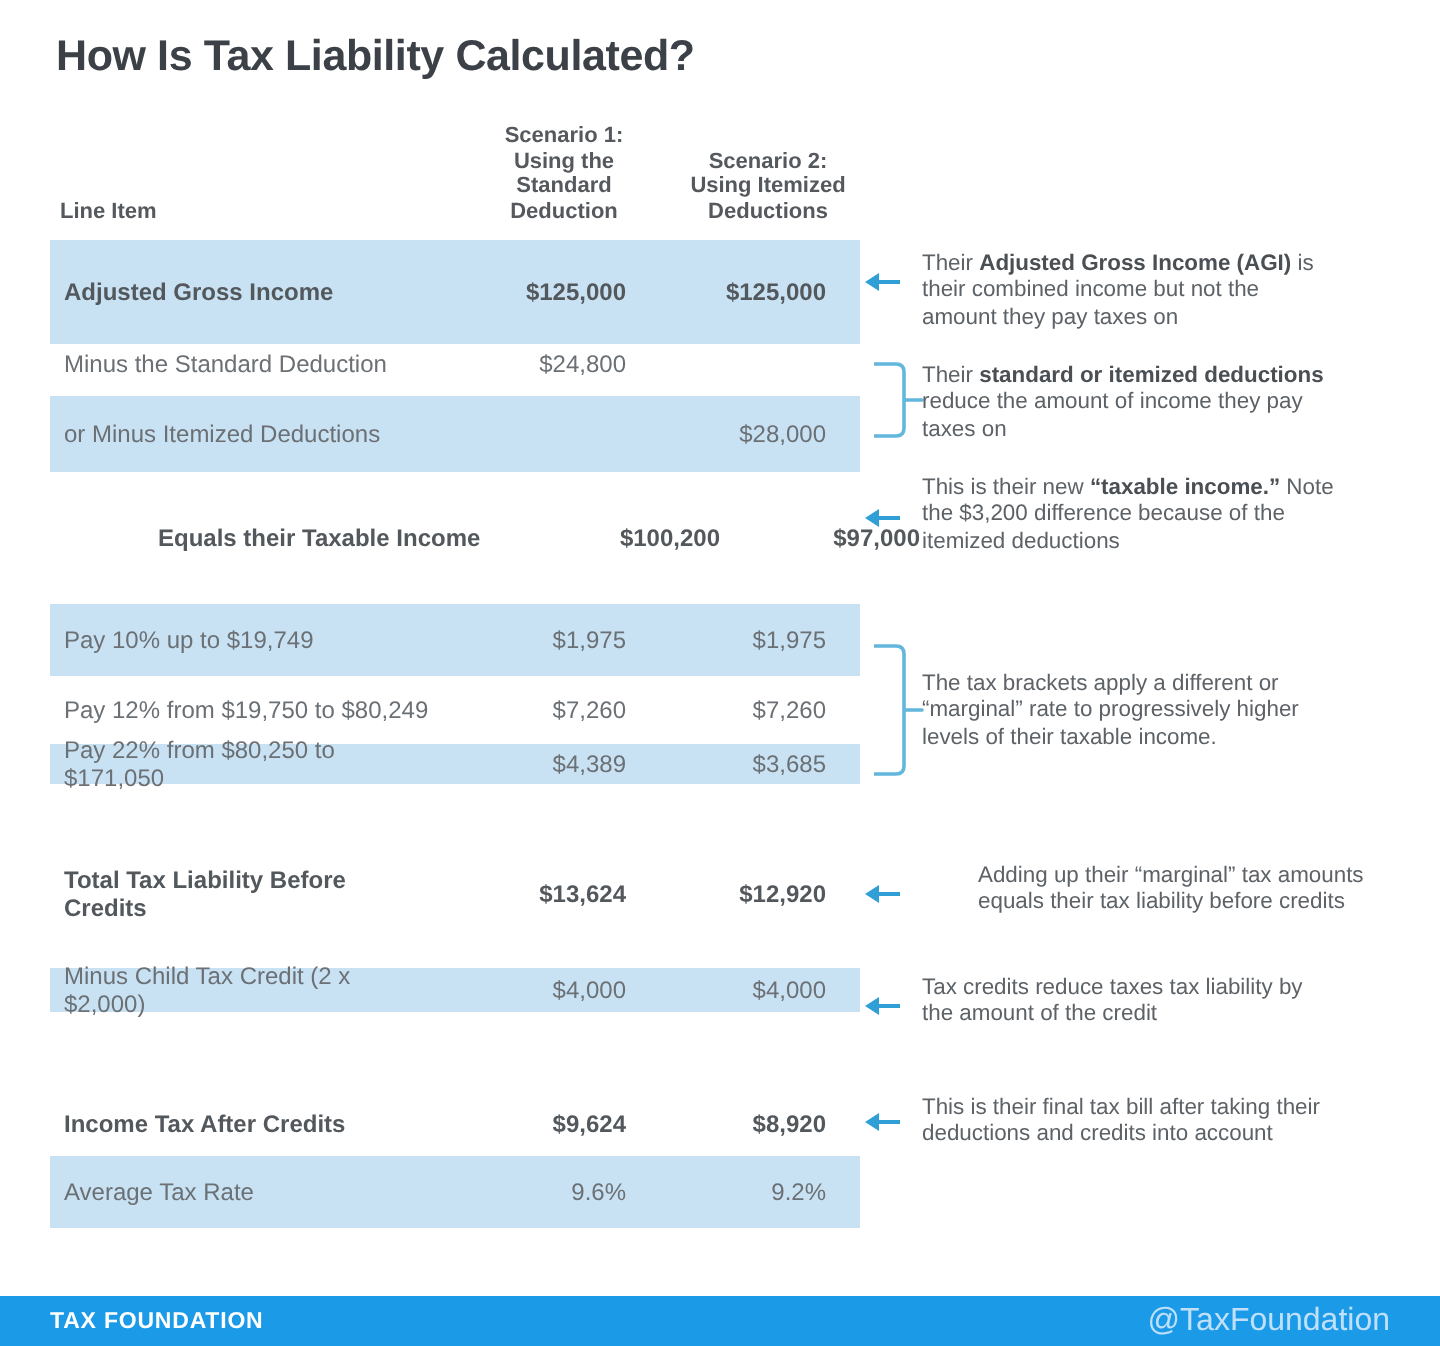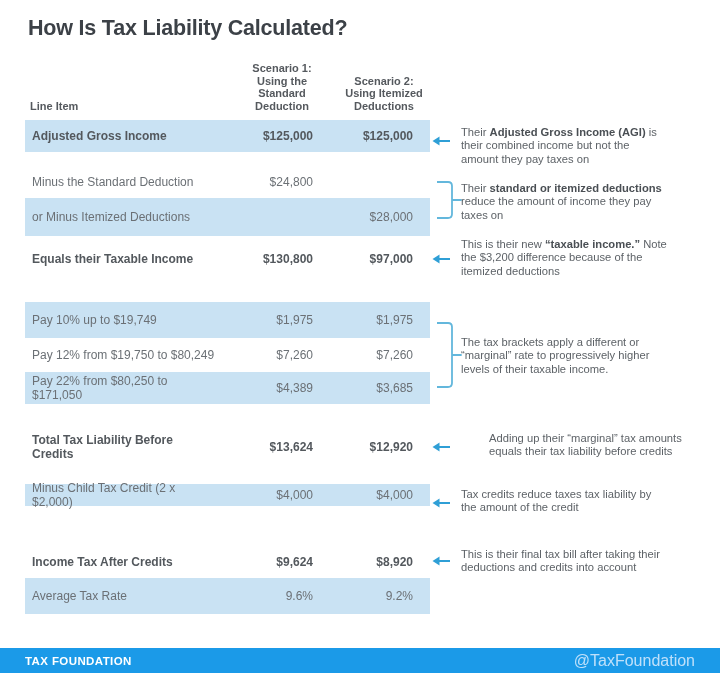--- a/index.html
+++ b/index.html
@@ -25,27 +25,27 @@
     position:absolute;left:25px;width:405px;
     display:flex;align-items:center;
     padding:0 17px 0 7px;box-sizing:border-box;
     font-size:12px;color:#6b7075;
   }
   .row.blue{background:#c9e2f3;}
   .row.bold{font-weight:bold;color:#53585d;}
   .row .lbl{flex:1;text-align:left;}
   .row .c1{width:96px;text-align:right;}
   .row .c2{width:100px;text-align:right;}
-  .r1{top:120px;height:32px;}
+  .r1{top:120px;height:52px;}
   .r2{top:166px;height:32px;}
   .r3{top:198px;height:38px;}
-  .r4{top:240px;height:38px;}
+  .r4{top:250px;height:38px;margin-left:47px;}
   .r5{top:302px;height:36px;}
   .r6{top:338px;height:34px;}
-  .r7{top:372px;height:32px;}
+  .r7{top:372px;height:20px;}
   .r8{top:428px;height:38px;}
   .r9{top:484px;height:22px;}
   .r10{top:545px;height:33px;}
   .r11{top:578px;height:36px;}
   
   .ann{
     position:absolute;left:461px;width:248px;
     font-size:11.2px;line-height:13.4px;color:#5d6267;
     white-space:pre-line;
   }
@@ -88,21 +88,21 @@
     <div class="c1">$24,800</div>
     <div class="c2"></div>
   </div>
   <div class="row r3 blue">
     <div class="lbl">or Minus Itemized Deductions</div>
     <div class="c1"></div>
     <div class="c2">$28,000</div>
   </div>
   <div class="row r4 bold">
     <div class="lbl">Equals their Taxable Income</div>
-    <div class="c1">$130,800</div>
+    <div class="c1">$100,200</div>
     <div class="c2">$97,000</div>
   </div>
   <div class="row r5 blue">
     <div class="lbl">Pay 10% up to $19,749</div>
     <div class="c1">$1,975</div>
     <div class="c2">$1,975</div>
   </div>
   <div class="row r6">
     <div class="lbl">Pay 12% from $19,750 to $80,249</div>
     <div class="c1">$7,260</div>

